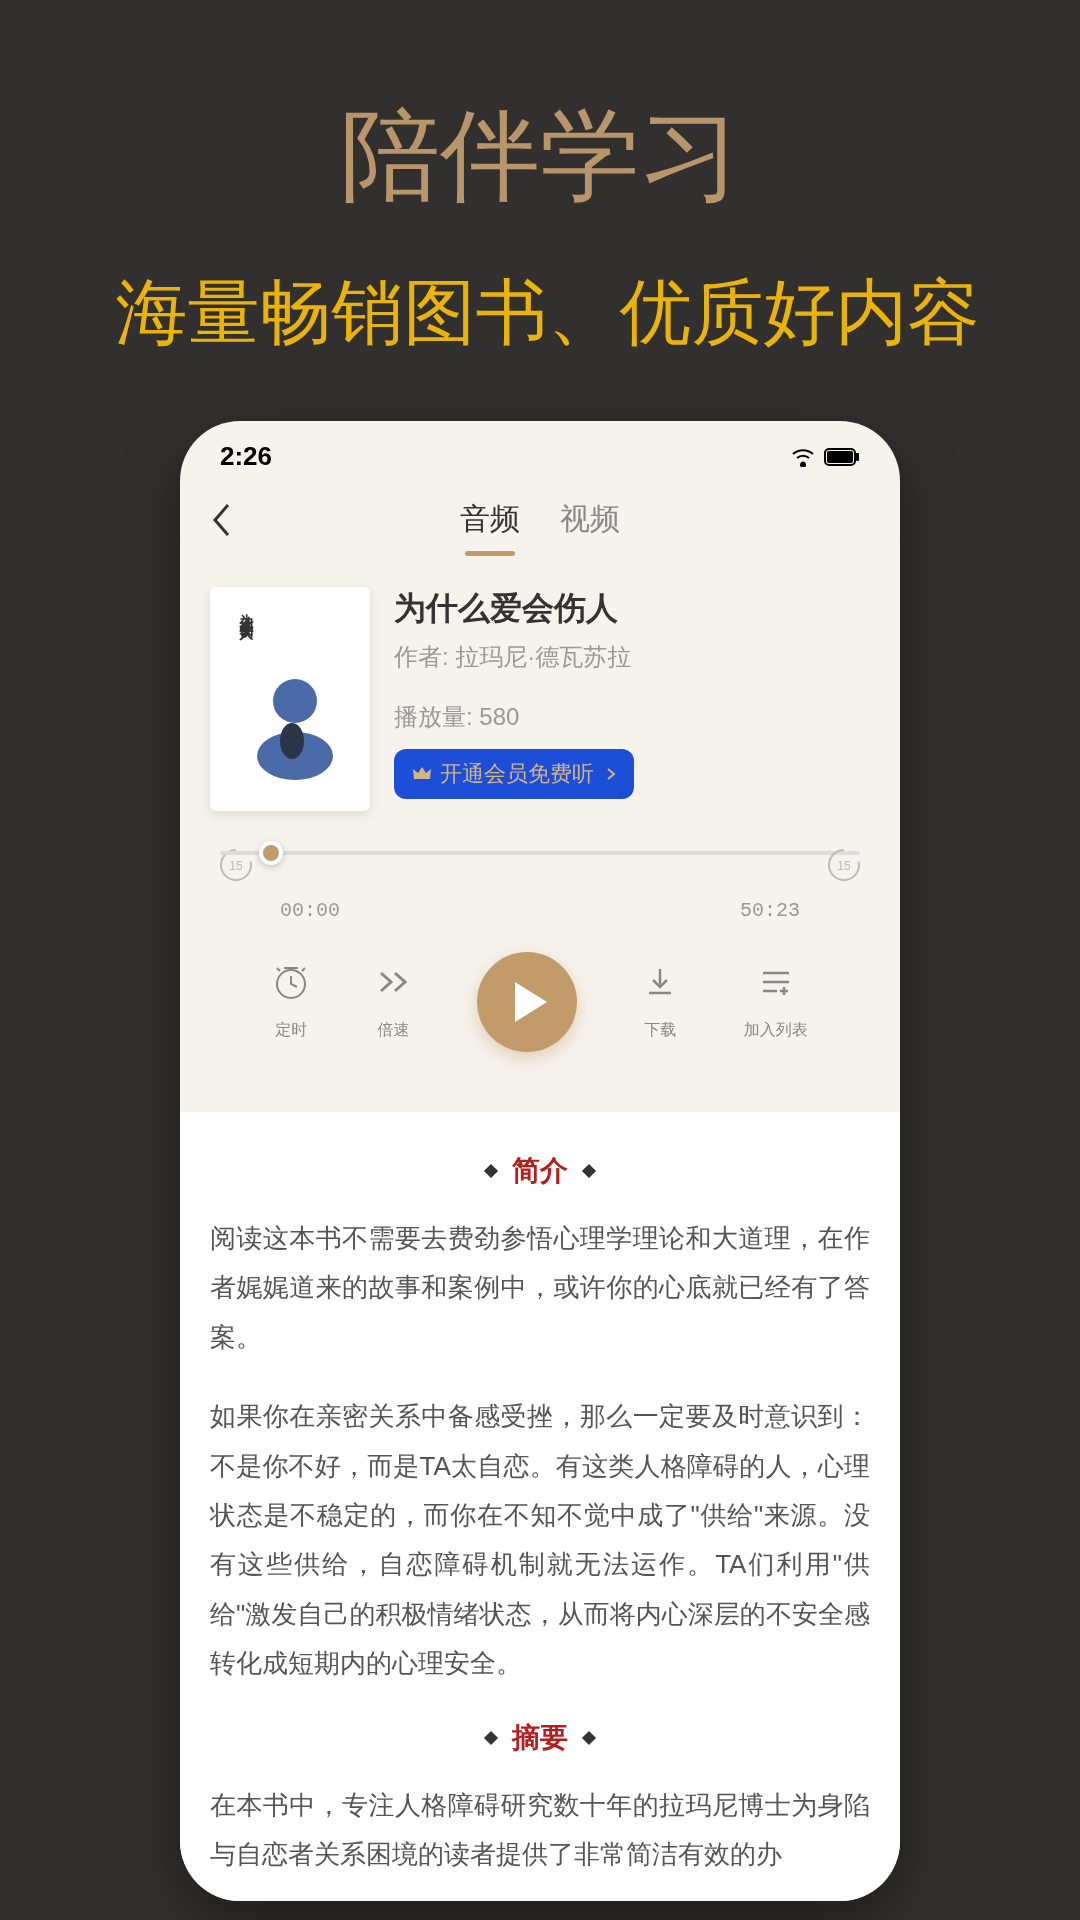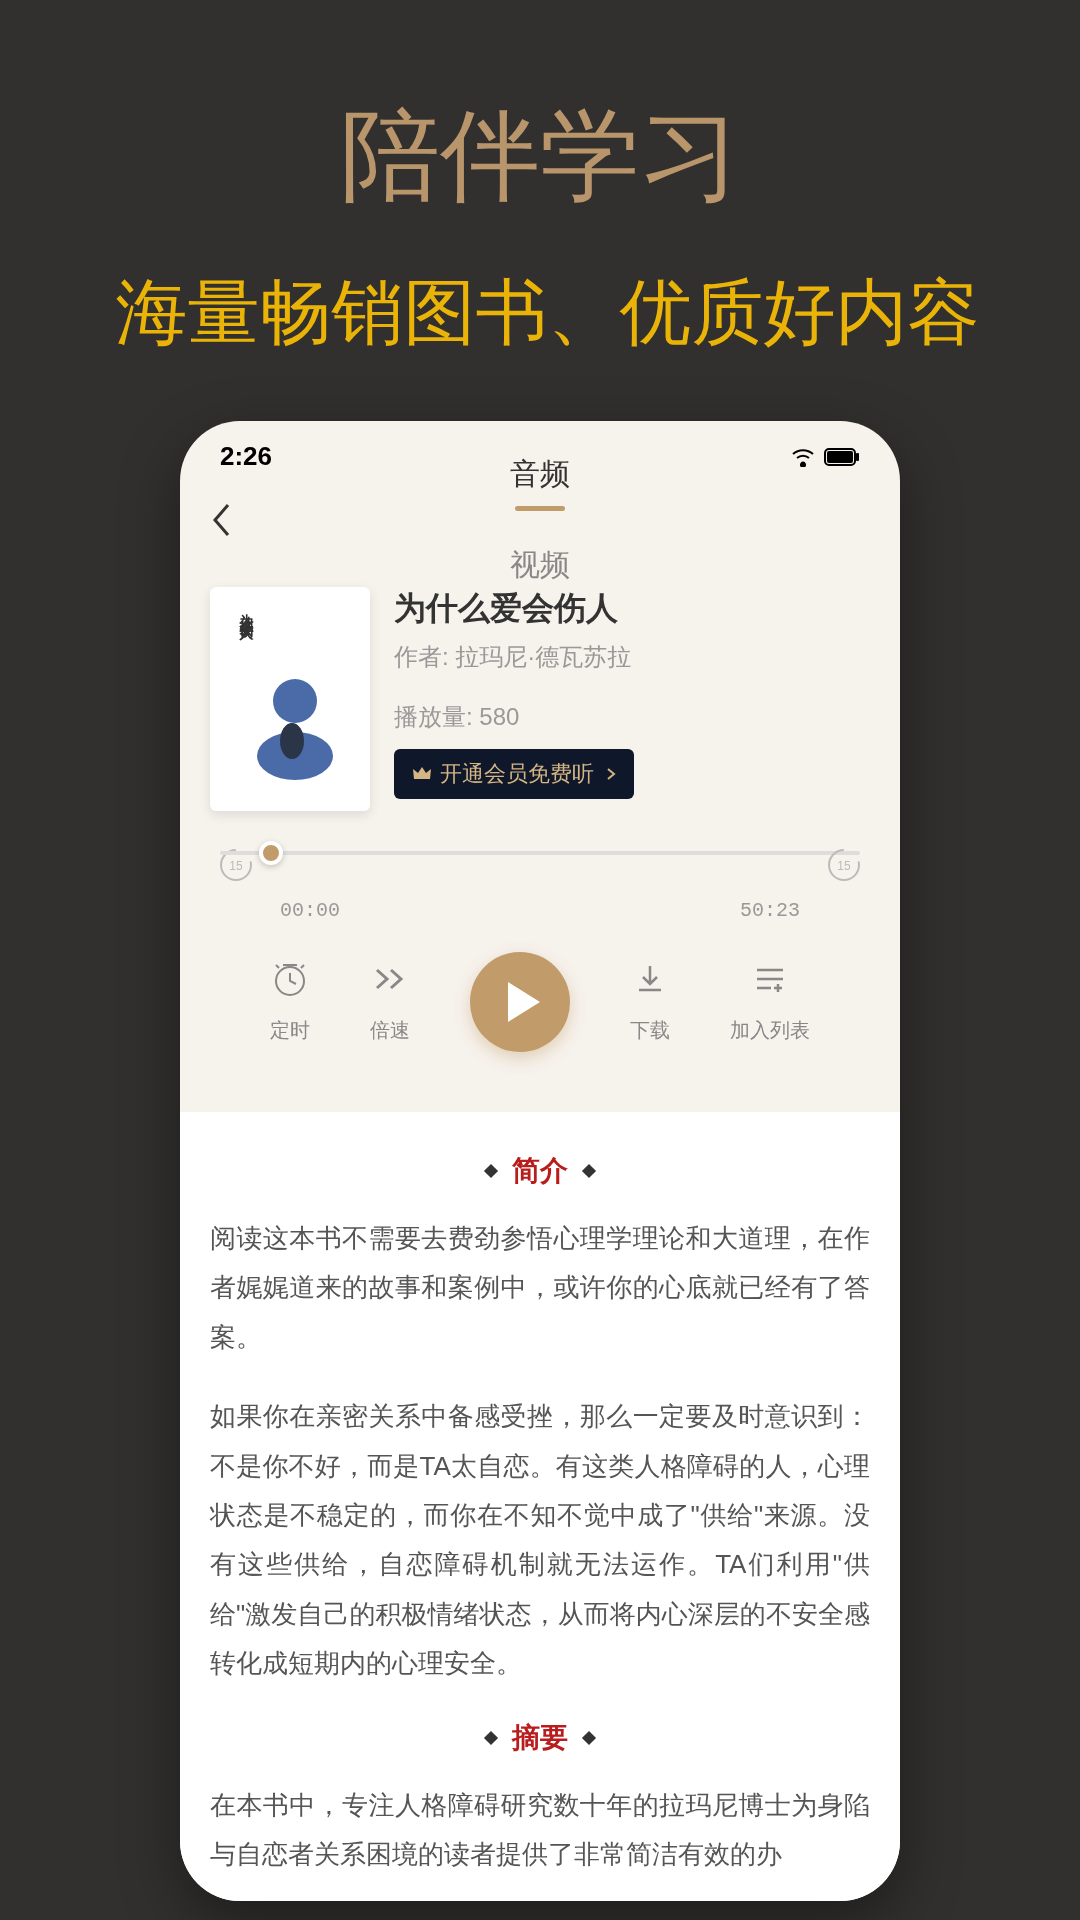--- a/index.html
+++ b/index.html
@@ -57,21 +57,20 @@
   font-size: 36px;
   color: #333;
   font-weight: 300;
 }
 .tabs {
   position: absolute;
   left: 50%;
   transform: translateX(-50%);
   display: flex;
   gap: 40px;
-  flex-direction: column;
 }
 .tab {
   font-size: 30px;
   color: #888;
   padding-bottom: 10px;
   position: relative;
 }
 .tab.active {
   color: #333;
   font-weight: 500;
@@ -136,25 +135,25 @@
   margin-bottom: 28px;
 }
 .book-plays {
   font-size: 24px;
   color: #999;
   margin-bottom: 16px;
 }
 .vip-badge {
   display: inline-flex;
   align-items: center;
-  background: #0f172a;
+  background: #1d4ed8;
   color: #d4b584;
   font-size: 22px;
   padding: 10px 18px;
-  border-radius: 6px;
+  border-radius: 12px;
   width: fit-content;
   gap: 8px;
 }
 .crown-icon { font-size: 20px; }
 .chevron-right { margin-left: 4px; }
 .player-section {
   padding: 20px 40px 30px;
 }
 .progress-bar {
   position: relative;
@@ -215,21 +214,21 @@
   flex-direction: column;
   align-items: center;
   gap: 10px;
   color: #666;
 }
 .control-icon {
   font-size: 36px;
   color: #888;
 }
 .control-label {
-  font-size: 20px;
+  font-size: 16px;
   color: #888;
 }
 .play-btn {
   width: 100px;
   height: 100px;
   background: #c29b6a;
   border-radius: 50%;
   display: flex;
   align-items: center;
   justify-content: center;

